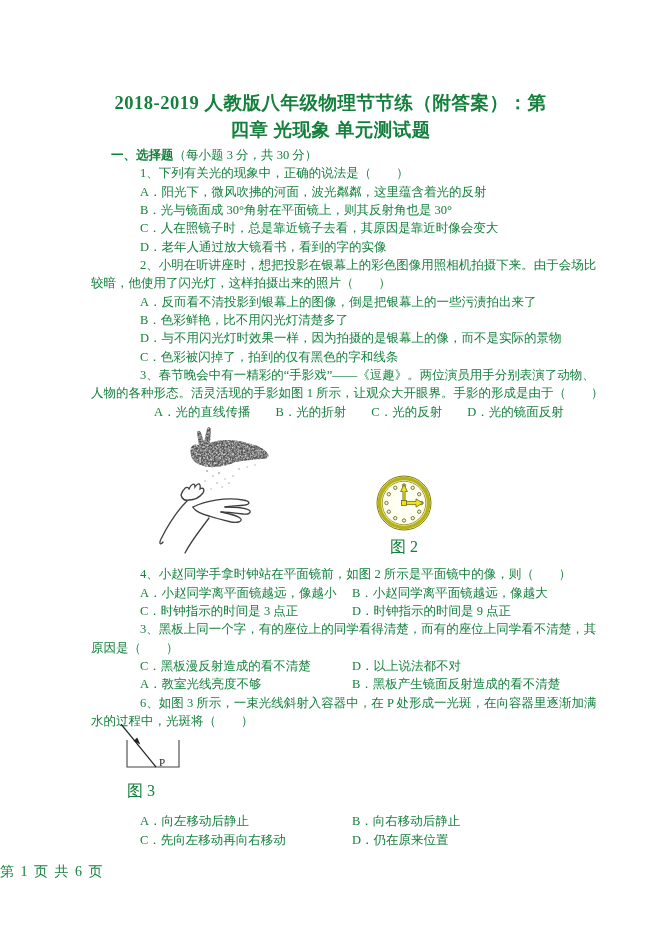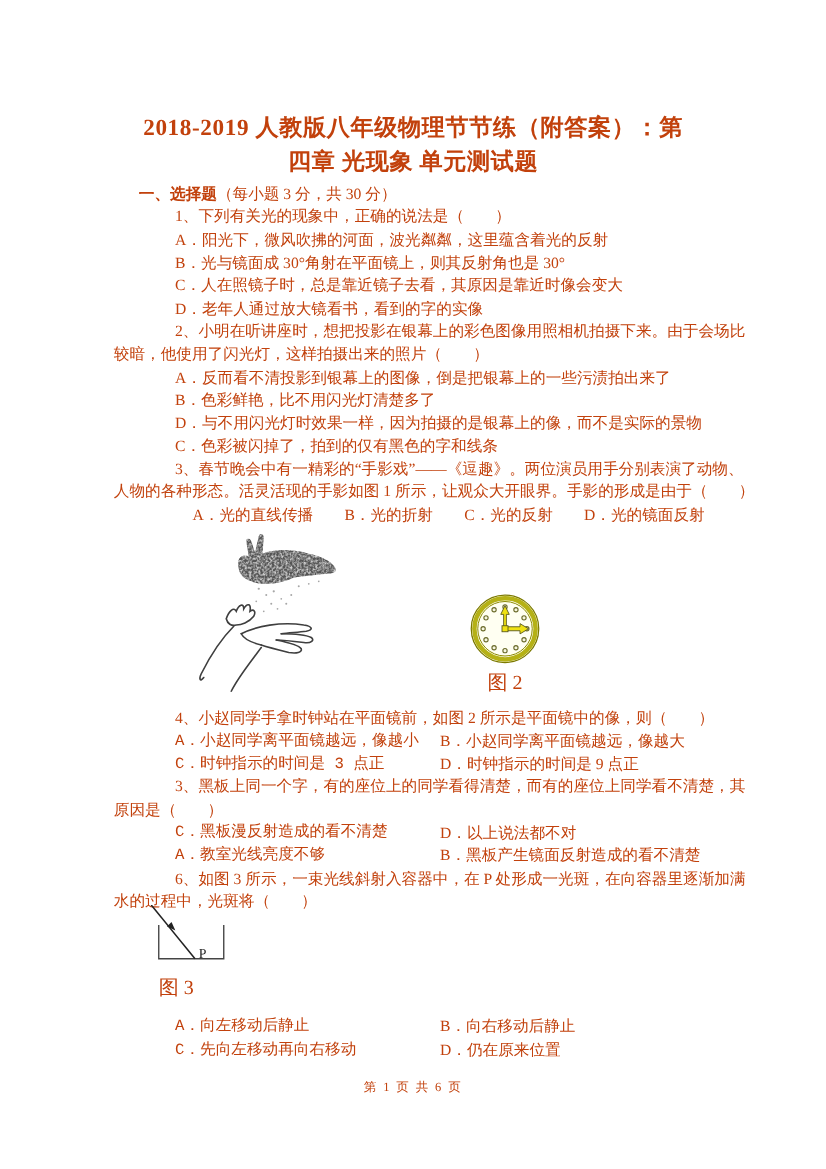--- a/index.html
+++ b/index.html
@@ -1,44 +1,44 @@
 <!DOCTYPE html>
 <html><head>
 <meta charset="utf-8">
 <style>
   html,body{margin:0;padding:0;background:#ffffff;}
   .page{
     position:relative;width:661px;height:935px;background:#ffffff;overflow:hidden;
-    font-family:"Liberation Serif","DejaVu Serif",serif;color:#c2410c;
+    font-family:"Liberation Serif","DejaVu Serif",serif;color:#15803d;
   }
   .title{
     position:absolute;top:78px;left:0;width:661px;text-align:center;
     font-size:18.5px;font-weight:bold;line-height:27px;letter-spacing:0.5px;
   }
   .title span{display:block;}
   .content{
     position:absolute;left:91px;top:146px;width:479px;
     font-size:12.5px;line-height:18.35px;
   }
   .line{white-space:nowrap;}
   .ind{padding-left:49px;}
   .opt3{padding-left:63px;}
   .optrow{display:flex;padding-left:49px;}
-  .col1{flex:0 0 212px;width:212px;font-family:Liberation Mono, monospace;}
+  .col1{flex:0 0 212px;width:212px;}
   .heading b{font-weight:bold;margin-left:20px;}
   .figrow{position:relative;height:144px;}
   .handsvg{position:absolute;left:56px;top:0;}
   .clocksvg{position:absolute;left:284px;top:53px;}
   .fig2cap{position:absolute;left:284px;top:117px;width:58px;text-align:center;font-size:16px;}
   .fig3row{position:relative;height:82px;}
   .raysvg{position:absolute;left:14px;top:-6px;}
   .fig3cap{position:absolute;left:36px;top:52px;font-size:16px;}
   .footer{
-    position:absolute;top:863px;left:0;width:661px;text-align:center;
-    font-size:10px;letter-spacing:1.5px;
+    position:absolute;top:863px;left:0;width:661px;
+    font-size:14px;letter-spacing:1.5px;
   }
 </style>
 </head>
 <body>
 
 <div class="page">
 
   <h1 class="title">
     <span>2018-2019 人教版八年级物理节节练（附答案）：第</span>
     <span>四章 光现象 单元测试题</span>

